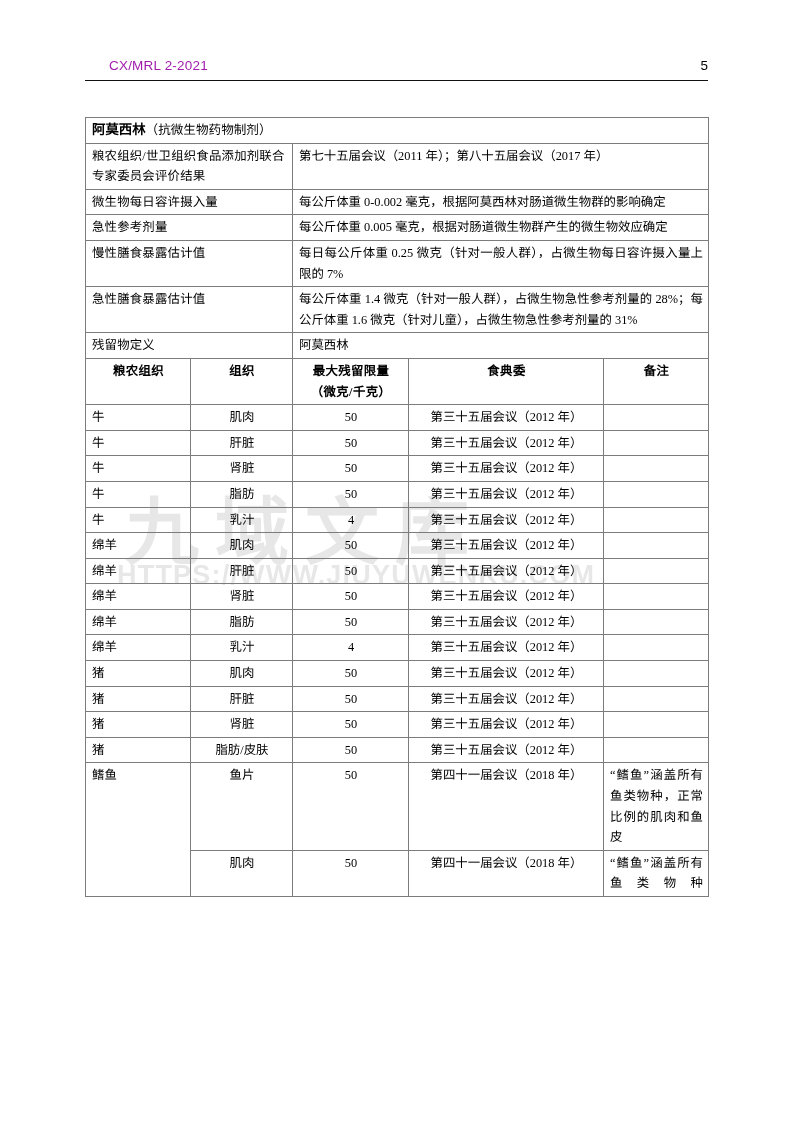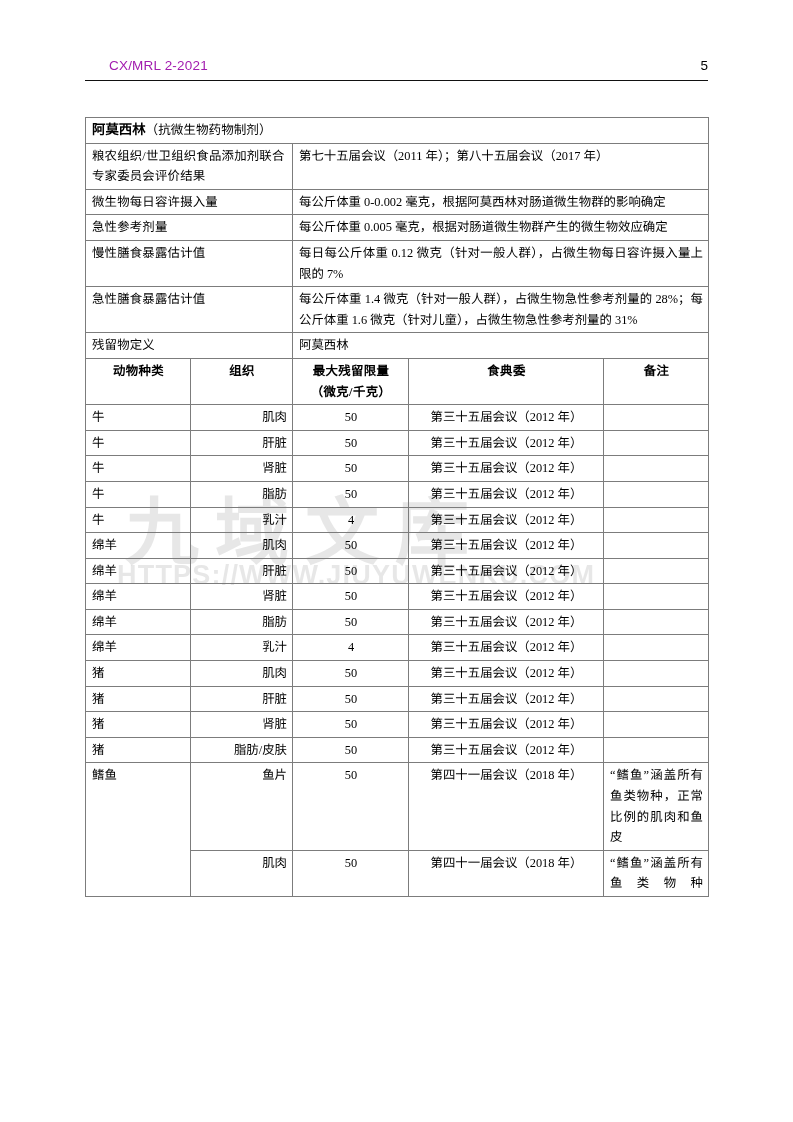--- a/index.html
+++ b/index.html
@@ -144,21 +144,21 @@
   
   .col-head {
     font-weight: bold;
     text-align: center;
     letter-spacing: 0.4px;
     padding-top: 3px;
     line-height: 20.6px;
   }
 
   .c-species { text-align: left; }
-  .c-tissue  { text-align: right; }
+  .c-tissue  { text-align: center; }
   .c-mrl     { text-align: center; margin-left: 34px; }
   .c-ccfa    { text-align: center; margin-top: 10px; }
   .c-note    {
     text-align: justify;
     text-justify: inter-ideograph;
     text-align-last: justify;
     font-size: 12.4px;
     line-height: 20.6px;
   }
   .row-tall td { height: 20.6px; }
@@ -203,35 +203,35 @@
       <td class="value-cell" colspan="3">每公斤体重 0-0.002 毫克，根据阿莫西林对肠道微生物群的影响确定</td>
     </tr>
 
     <tr>
       <td class="label-cell" colspan="2">急性参考剂量</td>
       <td class="value-cell" colspan="3">每公斤体重 0.005 毫克，根据对肠道微生物群产生的微生物效应确定</td>
     </tr>
 
     <tr>
       <td class="label-cell" colspan="2">慢性膳食暴露估计值</td>
-      <td class="value-cell" colspan="3">每日每公斤体重 0.12 微克（针对一般人群），占微生物每日容许摄入量上限的 7%</td>
+      <td class="value-cell" colspan="3">每日每公斤体重 0.25 微克（针对一般人群），占微生物每日容许摄入量上限的 7%</td>
     </tr>
 
     <tr>
       <td class="label-cell" colspan="2">急性膳食暴露估计值</td>
       <td class="value-cell" colspan="3">每公斤体重 1.4 微克（针对一般人群），占微生物急性参考剂量的 28%；每公斤体重 1.6 微克（针对儿童），占微生物急性参考剂量的 31%</td>
     </tr>
 
     <tr>
       <td class="label-cell" colspan="2">残留物定义</td>
       <td class="value-cell" colspan="3">阿莫西林</td>
     </tr>
 
     <tr>
-      <td class="col-head">动物种类</td>
+      <td class="col-head">粮农组织</td>
       <td class="col-head">组织</td>
       <td class="col-head">
         <span>最大残留限量</span><br>
         <span>（微克/千克）</span>
       </td>
       <td class="col-head">食典委</td>
       <td class="col-head">备注</td>
     </tr>
 
     <tr class="row-tall">

